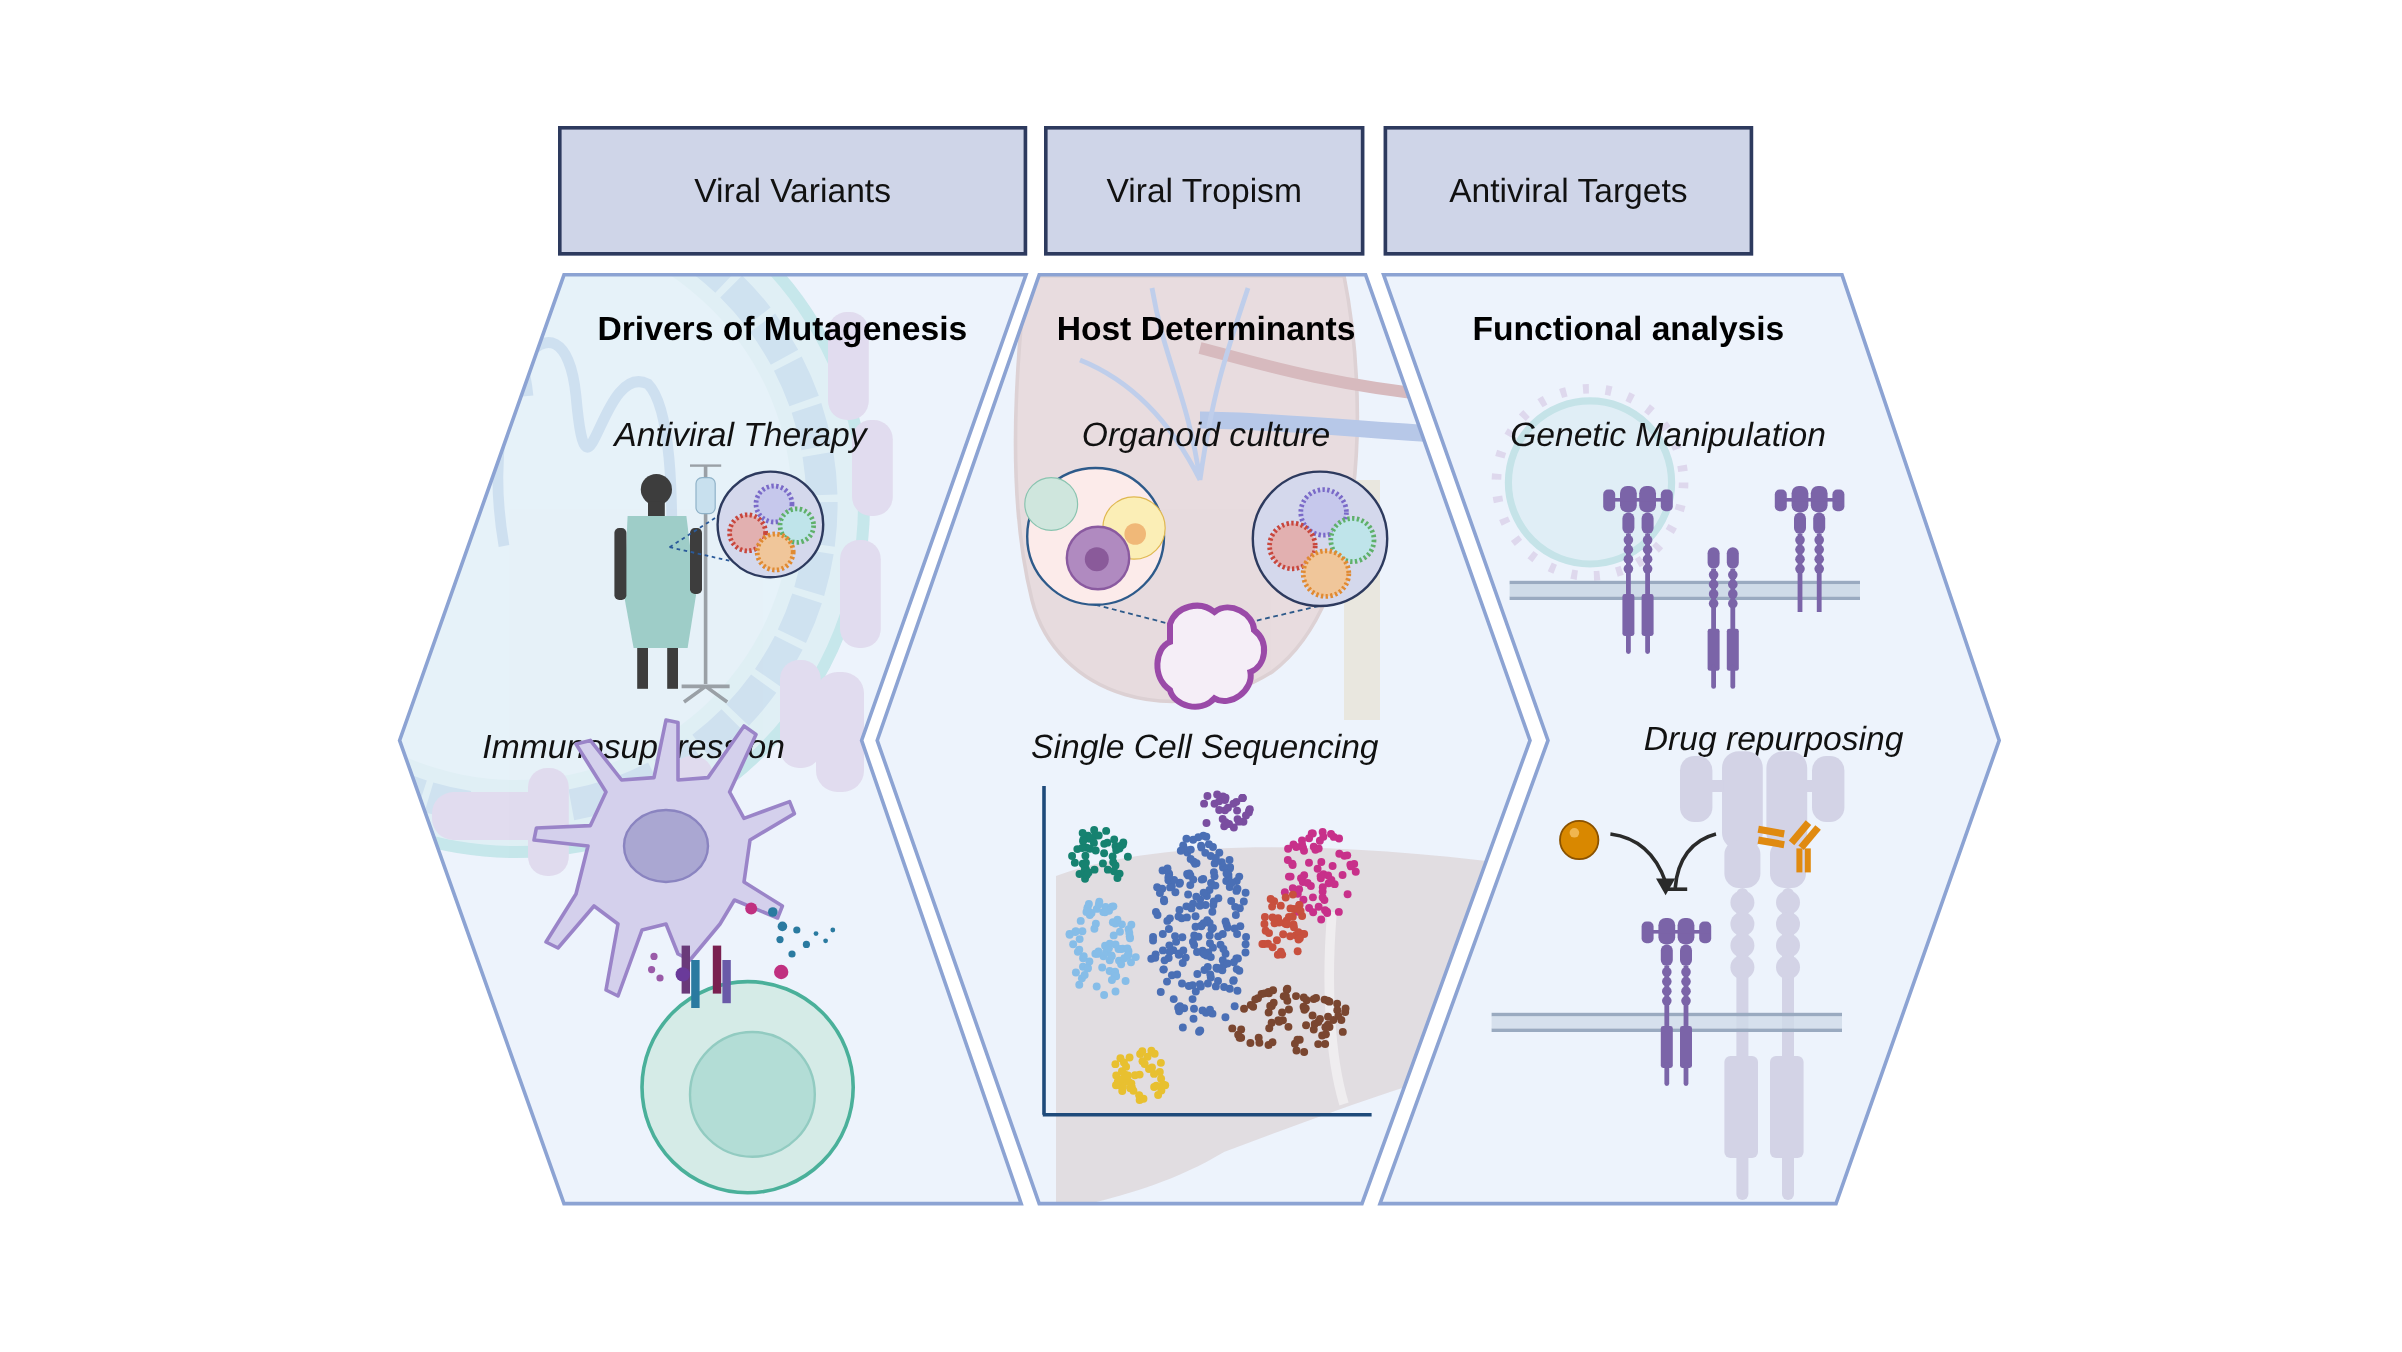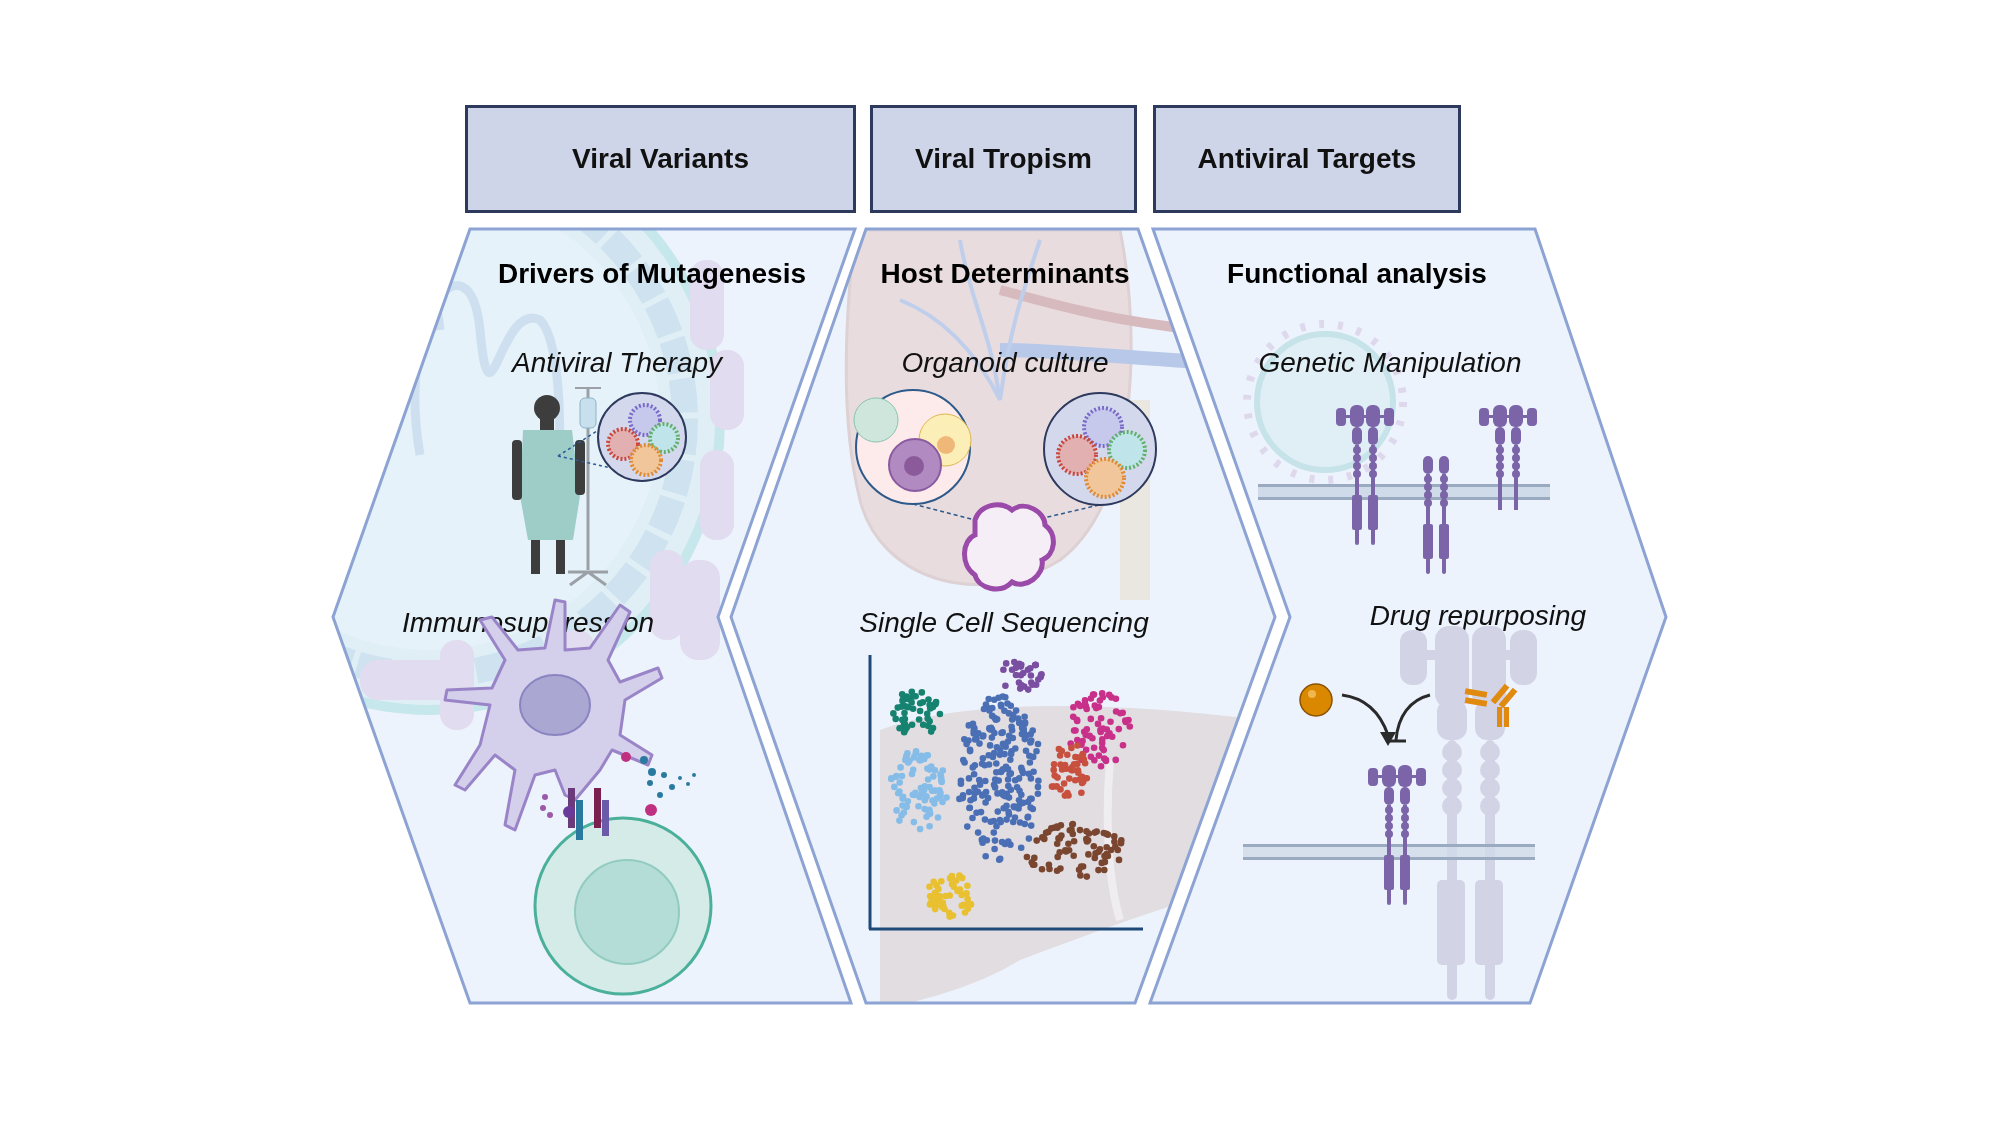--- a/index.html
+++ b/index.html
@@ -1,17 +1,17 @@
 <!DOCTYPE html>
 <html><head>
 <meta charset="utf-8">
 <style>
   html, body { margin: 0; padding: 0; background: #ffffff; }
   body { width: 2002px; height: 1127px; position: relative; overflow: hidden; font-family: "Liberation Sans", sans-serif; }
-  .hdr { position: absolute; top: 105px; height: 108px; box-sizing: border-box; background: #cfd5e8; border: 3px solid #2d3a5e; display: flex; align-items: center; justify-content: center; font-size: 28px; color: #111; font-family: "Liberation Sans", sans-serif; font-weight: bold; }
+  .hdr { position: absolute; top: 105px; height: 108px; box-sizing: border-box; background: #cfd5e8; border: 3px solid #2d3a5e; display: flex; align-items: center; justify-content: center; font-size: 28px; color: #111; font-family: "Liberation Sans", sans-serif; }
   svg#fig { position: absolute; left: 0; top: 0; }
   .t-bold { font-family: "Liberation Sans", sans-serif; font-weight: bold; font-size: 28px; fill: #000; }
   .t-it { font-family: "Liberation Sans", sans-serif; font-style: italic; font-size: 28px; fill: #111; }
 </style>
 </head>
 <body>
 
 <div class="hdr" style="left:465px;width:391px;">
     <span>Viral Variants</span>
   </div>

